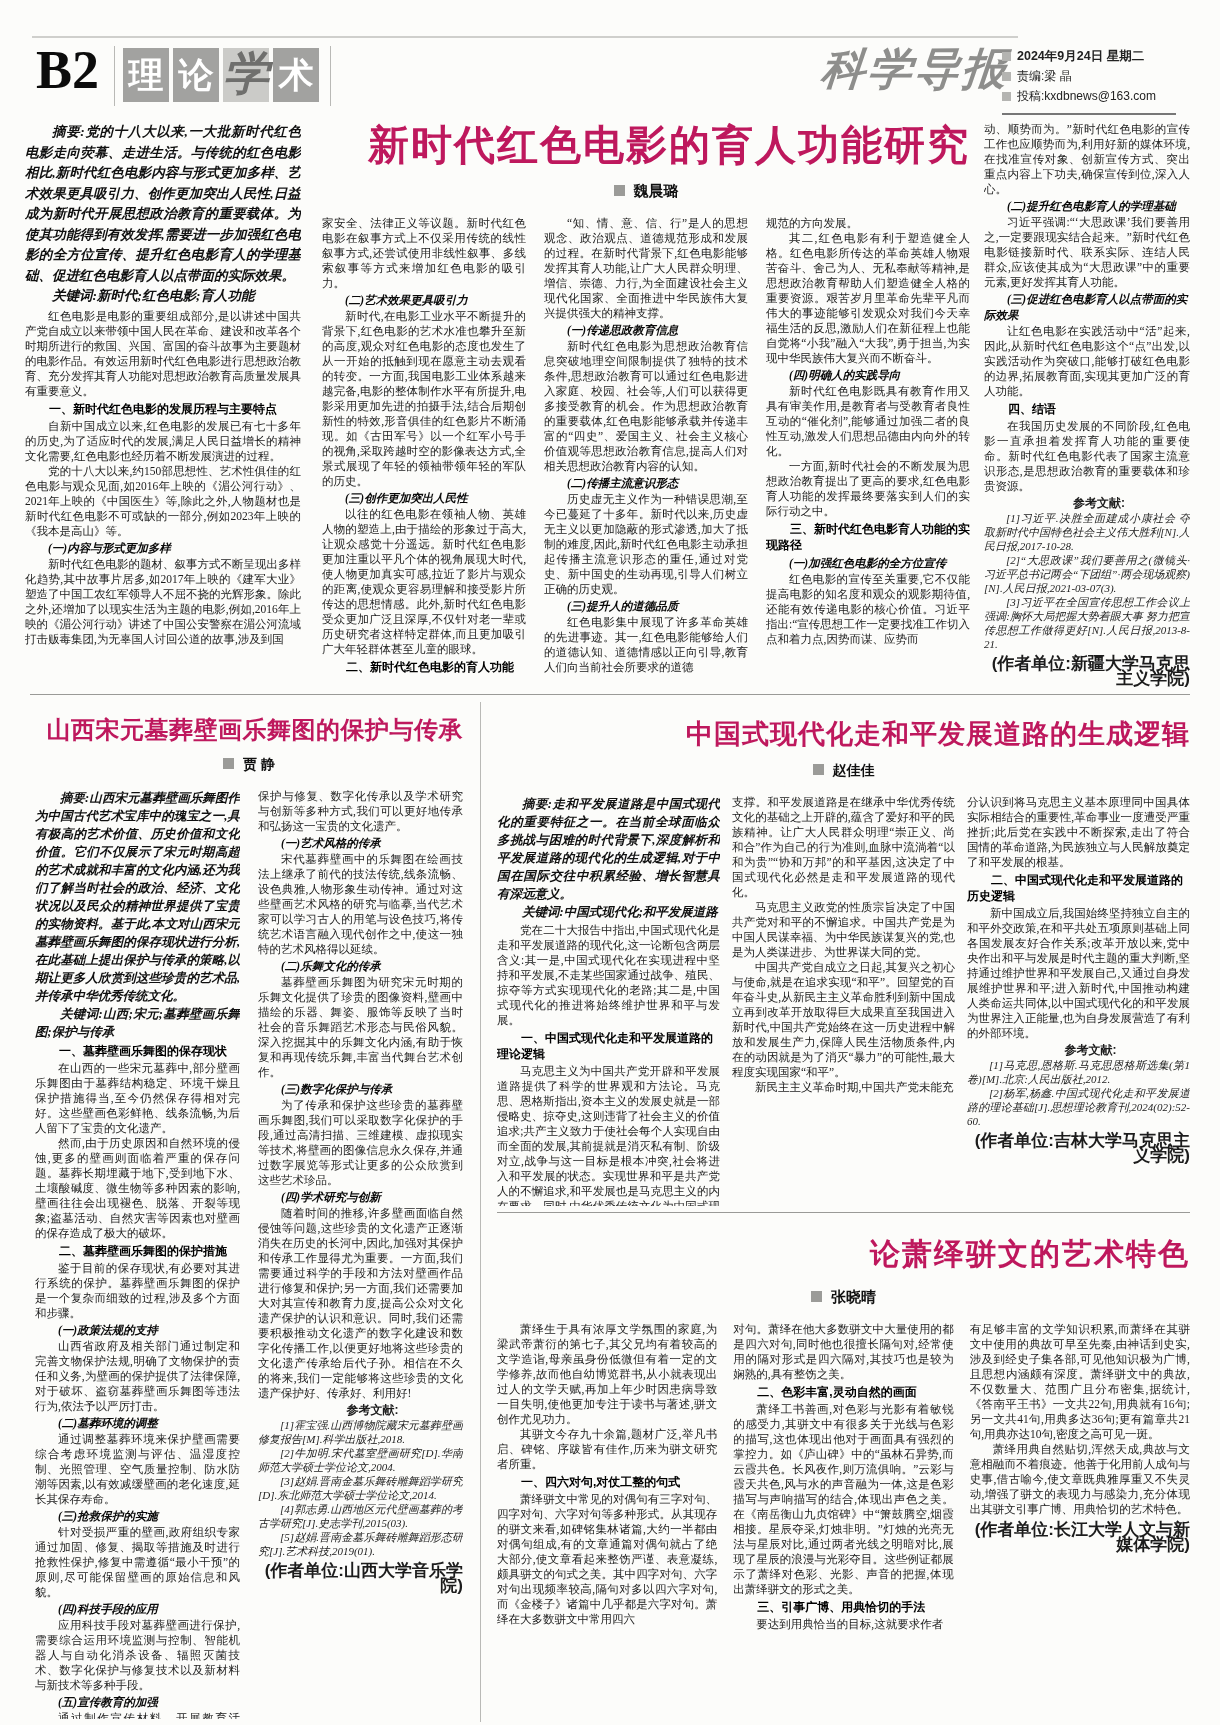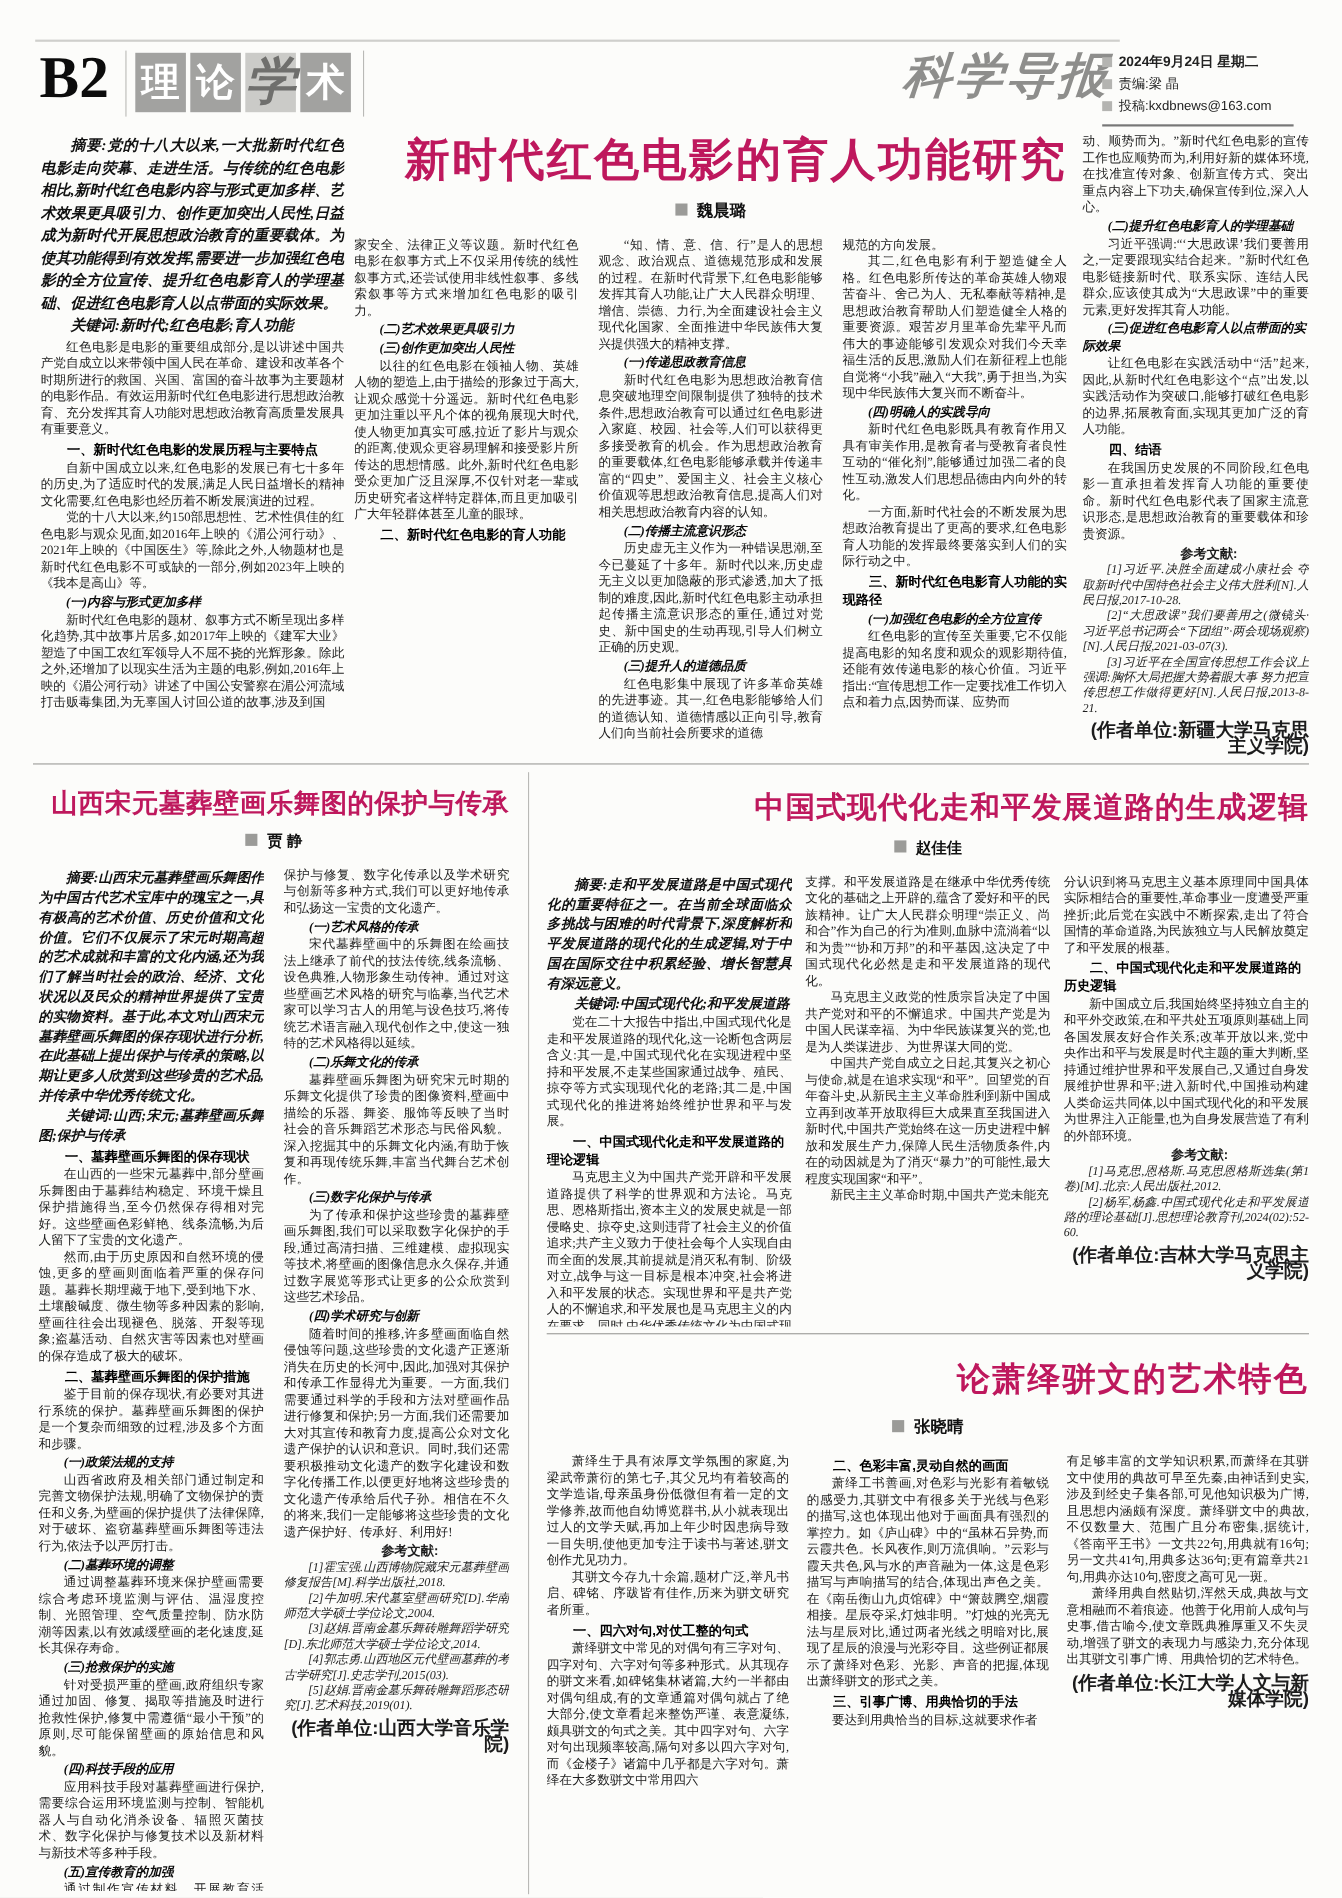--- a/index.html
+++ b/index.html
@@ -23,21 +23,21 @@
         padding-bottom:5px;}
   .daterow{display:flex;align-items:center;gap:6px;margin:3px 0;
         font-family:"Liberation Sans",sans-serif;font-size:12px;color:#222;}
   .daterow.first{font-weight:bold;font-size:12.5px;}
   .sqicon{width:9px;height:9px;background:#b4b4b1;flex:0 0 auto;}
   
   .h-rule{position:absolute;left:30px;top:694px;width:1160px;height:1px;background:#9a9a97;}
   .v-rule{position:absolute;left:480px;top:702px;width:1px;height:1020px;background:#b9b9b6;}
   .h-rule2{position:absolute;left:497px;top:1212px;width:693px;height:1px;background:#9a9a97;}
   
-  .a1-abs{position:absolute;left:37px;top:122px;width:276px;height:566px;overflow:hidden;}
+  .a1-abs{position:absolute;left:25px;top:122px;width:276px;height:566px;overflow:hidden;}
   .a1-mid{position:absolute;left:322px;top:116px;width:648px;height:574px;overflow:hidden;}
   .a1-col5{position:absolute;left:984px;top:122px;width:206px;height:566px;overflow:hidden;}
   .a2{position:absolute;left:35px;top:704px;width:428px;height:1016px;overflow:hidden;}
   .a3{position:absolute;left:497px;top:704px;width:693px;height:502px;overflow:hidden;}
   .a4{position:absolute;left:497px;top:1220px;width:693px;height:500px;overflow:hidden;}
   
   .title{font-family:"Liberation Sans",sans-serif;font-weight:bold;color:#be185d;text-align:right;}
   .a1-title{font-size:41px;line-height:1.15;letter-spacing:2px;margin-top:6px;}
   .a2-title{font-size:24px;letter-spacing:0.5px;margin-top:10px;}
   .a3-title{font-size:27px;letter-spacing:1px;margin-top:12px;}
@@ -116,20 +116,21 @@
 
   <div class="a1-mid">
     <div class="title a1-title">新时代红色电影的育人功能研究</div>
     <div class="byline">
       <span class="bsq"></span><span>魏晨璐</span>
     </div>
     <div class="colrow">
       <div class="ncol">
           <div class="blk pc">家安全、法律正义等议题。新时代红色电影在叙事方式上不仅采用传统的线性叙事方式,还尝试使用非线性叙事、多线索叙事等方式来增加红色电影的吸引力。</div>
           <div class="blk h3">(二)艺术效果更具吸引力</div>
+          <div class="blk p">新时代,在电影工业水平不断提升的背景下,红色电影的艺术水准也攀升至新的高度,观众对红色电影的态度也发生了从一开始的抵触到现在愿意主动去观看的转变。一方面,我国电影工业体系越来越完备,电影的整体制作水平有所提升,电影采用更加先进的拍摄手法,结合后期创新性的特效,形音俱佳的红色影片不断涌现。如《古田军号》以一个红军小号手的视角,采取跨越时空的影像表达方式,全景式展现了年轻的领袖带领年轻的军队的历史。</div>
           <div class="blk h3">(三)创作更加突出人民性</div>
           <div class="blk p">以往的红色电影在领袖人物、英雄人物的塑造上,由于描绘的形象过于高大,让观众感觉十分遥远。新时代红色电影更加注重以平凡个体的视角展现大时代,使人物更加真实可感,拉近了影片与观众的距离,使观众更容易理解和接受影片所传达的思想情感。此外,新时代红色电影受众更加广泛且深厚,不仅针对老一辈或历史研究者这样特定群体,而且更加吸引广大年轻群体甚至儿童的眼球。</div>
           <div class="blk h2">二、新时代红色电影的育人功能</div>
         </div>
       <div class="ncol">
           <div class="blk p">“知、情、意、信、行”是人的思想观念、政治观点、道德规范形成和发展的过程。在新时代背景下,红色电影能够发挥其育人功能,让广大人民群众明理、增信、崇德、力行,为全面建设社会主义现代化国家、全面推进中华民族伟大复兴提供强大的精神支撑。</div>
           <div class="blk h3">(一)传递思政教育信息</div>
           <div class="blk p">新时代红色电影为思想政治教育信息突破地理空间限制提供了独特的技术条件,思想政治教育可以通过红色电影进入家庭、校园、社会等,人们可以获得更多接受教育的机会。作为思想政治教育的重要载体,红色电影能够承载并传递丰富的“四史”、爱国主义、社会主义核心价值观等思想政治教育信息,提高人们对相关思想政治教育内容的认知。</div>
           <div class="blk h3">(二)传播主流意识形态</div>
           <div class="blk p">历史虚无主义作为一种错误思潮,至今已蔓延了十多年。新时代以来,历史虚无主义以更加隐蔽的形式渗透,加大了抵制的难度,因此,新时代红色电影主动承担起传播主流意识形态的重任,通过对党史、新中国史的生动再现,引导人们树立正确的历史观。</div>
@@ -251,20 +252,21 @@
       <span class="bsq"></span><span>张晓晴</span>
     </div>
     <div class="colrow">
       <div class="ncol">
           <div class="blk p">萧绎生于具有浓厚文学氛围的家庭,为梁武帝萧衍的第七子,其父兄均有着较高的文学造诣,母亲虽身份低微但有着一定的文学修养,故而他自幼博览群书,从小就表现出过人的文学天赋,再加上年少时因患病导致一目失明,使他更加专注于读书与著述,骈文创作尤见功力。</div>
           <div class="blk p">其骈文今存九十余篇,题材广泛,举凡书启、碑铭、序跋皆有佳作,历来为骈文研究者所重。</div>
           <div class="blk h2">一、四六对句,对仗工整的句式</div>
           <div class="blk p">萧绎骈文中常见的对偶句有三字对句、四字对句、六字对句等多种形式。从其现存的骈文来看,如碑铭集林诸篇,大约一半都由对偶句组成,有的文章通篇对偶句就占了绝大部分,使文章看起来整饬严谨、表意凝练,颇具骈文的句式之美。其中四字对句、六字对句出现频率较高,隔句对多以四六字对句,而《金楼子》诸篇中几乎都是六字对句。萧绎在大多数骈文中常用四六</div>
         </div>
       <div class="ncol">
+          <div class="blk pc">对句。萧绎在他大多数骈文中大量使用的都是四六对句,同时他也很擅长隔句对,经常使用的隔对形式是四六隔对,其技巧也是较为娴熟的,具有整饬之美。</div>
           <div class="blk h2">二、色彩丰富,灵动自然的画面</div>
           <div class="blk p">萧绎工书善画,对色彩与光影有着敏锐的感受力,其骈文中有很多关于光线与色彩的描写,这也体现出他对于画面具有强烈的掌控力。如《庐山碑》中的“虽林石异势,而云霞共色。长风夜作,则万流俱响。”云彩与霞天共色,风与水的声音融为一体,这是色彩描写与声响描写的结合,体现出声色之美。在《南岳衡山九贞馆碑》中“箫鼓腾空,烟霞相接。星辰夺采,灯烛非明。”灯烛的光亮无法与星辰对比,通过两者光线之明暗对比,展现了星辰的浪漫与光彩夺目。这些例证都展示了萧绎对色彩、光影、声音的把握,体现出萧绎骈文的形式之美。</div>
           <div class="blk h2">三、引事广博、用典恰切的手法</div>
           <div class="blk p">要达到用典恰当的目标,这就要求作者</div>
         </div>
       <div class="ncol">
           <div class="blk pc">有足够丰富的文学知识积累,而萧绎在其骈文中使用的典故可早至先秦,由神话到史实,涉及到经史子集各部,可见他知识极为广博,且思想内涵颇有深度。萧绎骈文中的典故,不仅数量大、范围广且分布密集,据统计,《答南平王书》一文共22句,用典就有16句;另一文共41句,用典多达36句;更有篇章共21句,用典亦达10句,密度之高可见一斑。</div>
           <div class="blk p">萧绎用典自然贴切,浑然天成,典故与文意相融而不着痕迹。他善于化用前人成句与史事,借古喻今,使文章既典雅厚重又不失灵动,增强了骈文的表现力与感染力,充分体现出其骈文引事广博、用典恰切的艺术特色。</div>
           <div class="blk unit">(作者单位:长江大学人文与新媒体学院)</div>
         </div>

